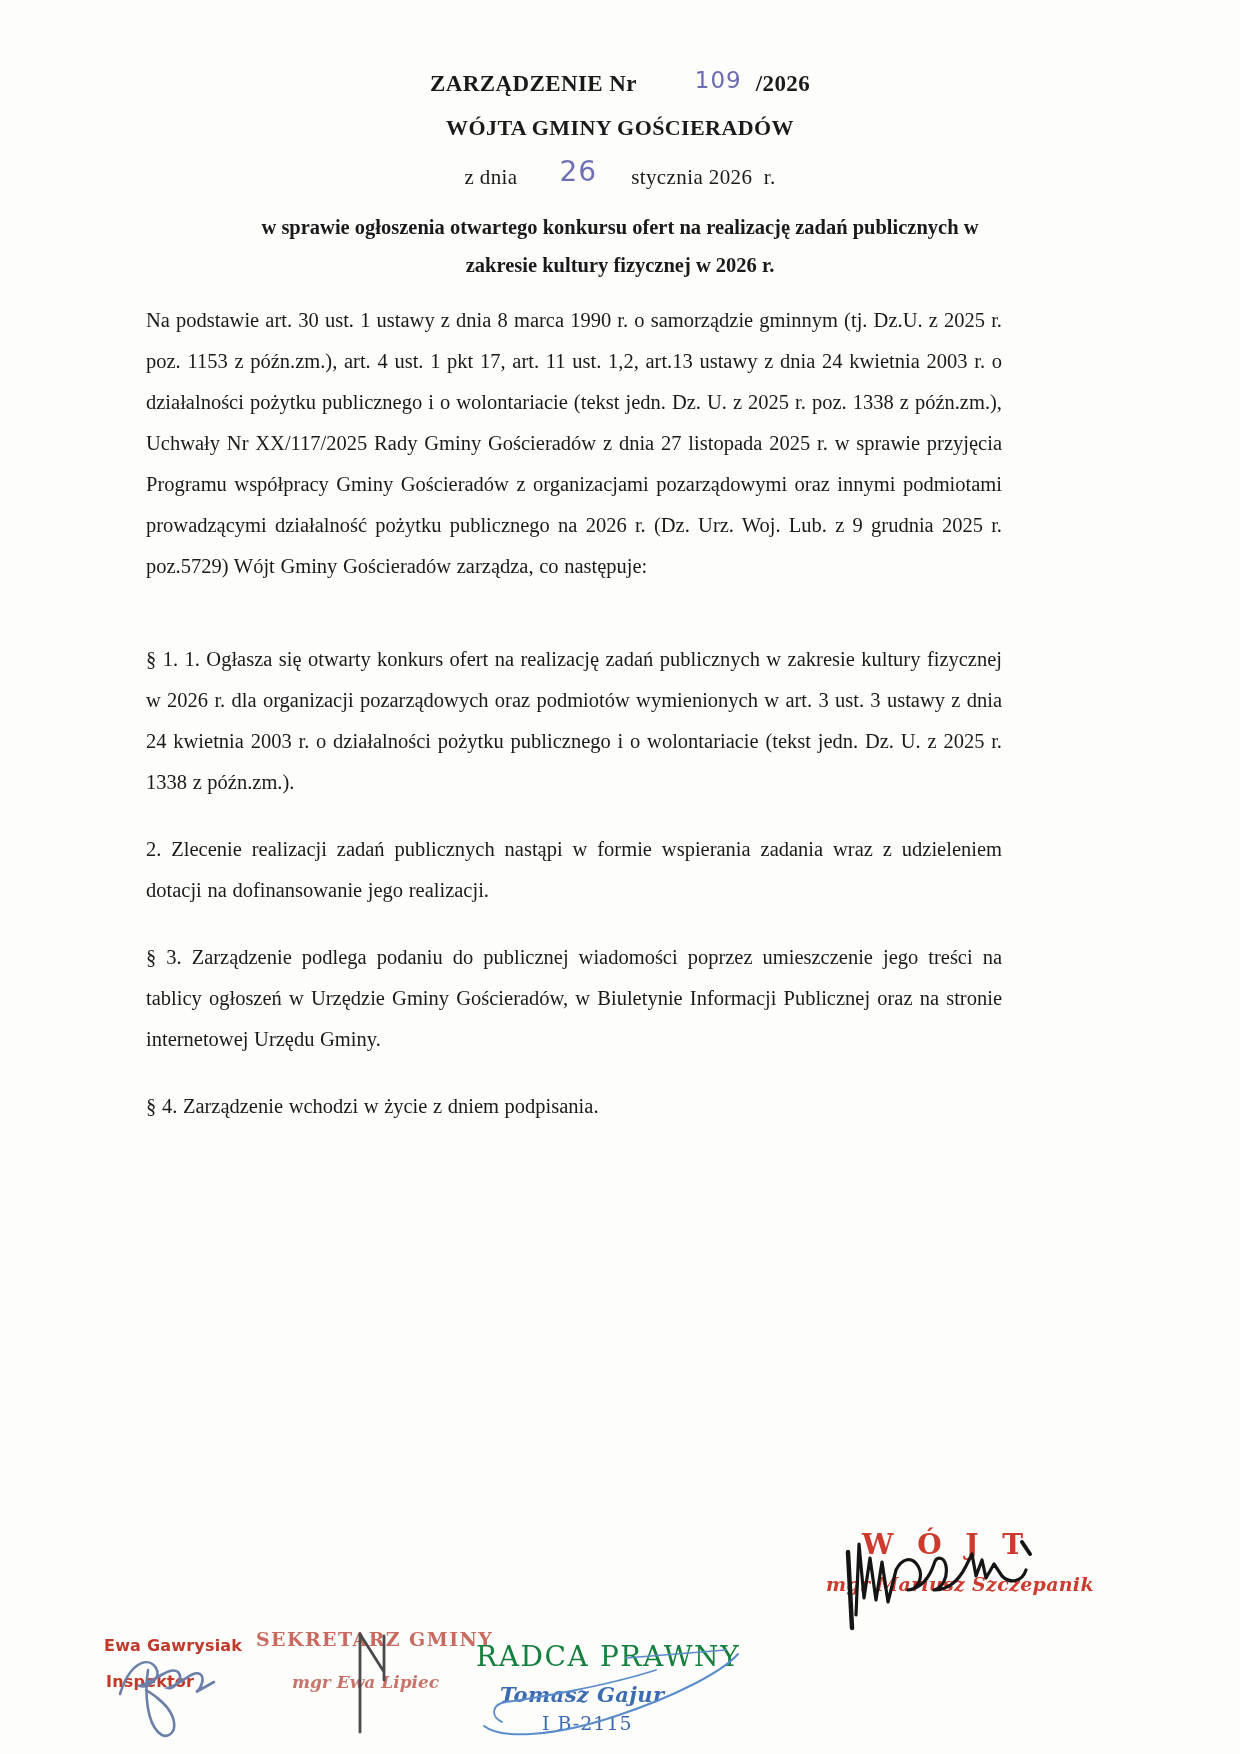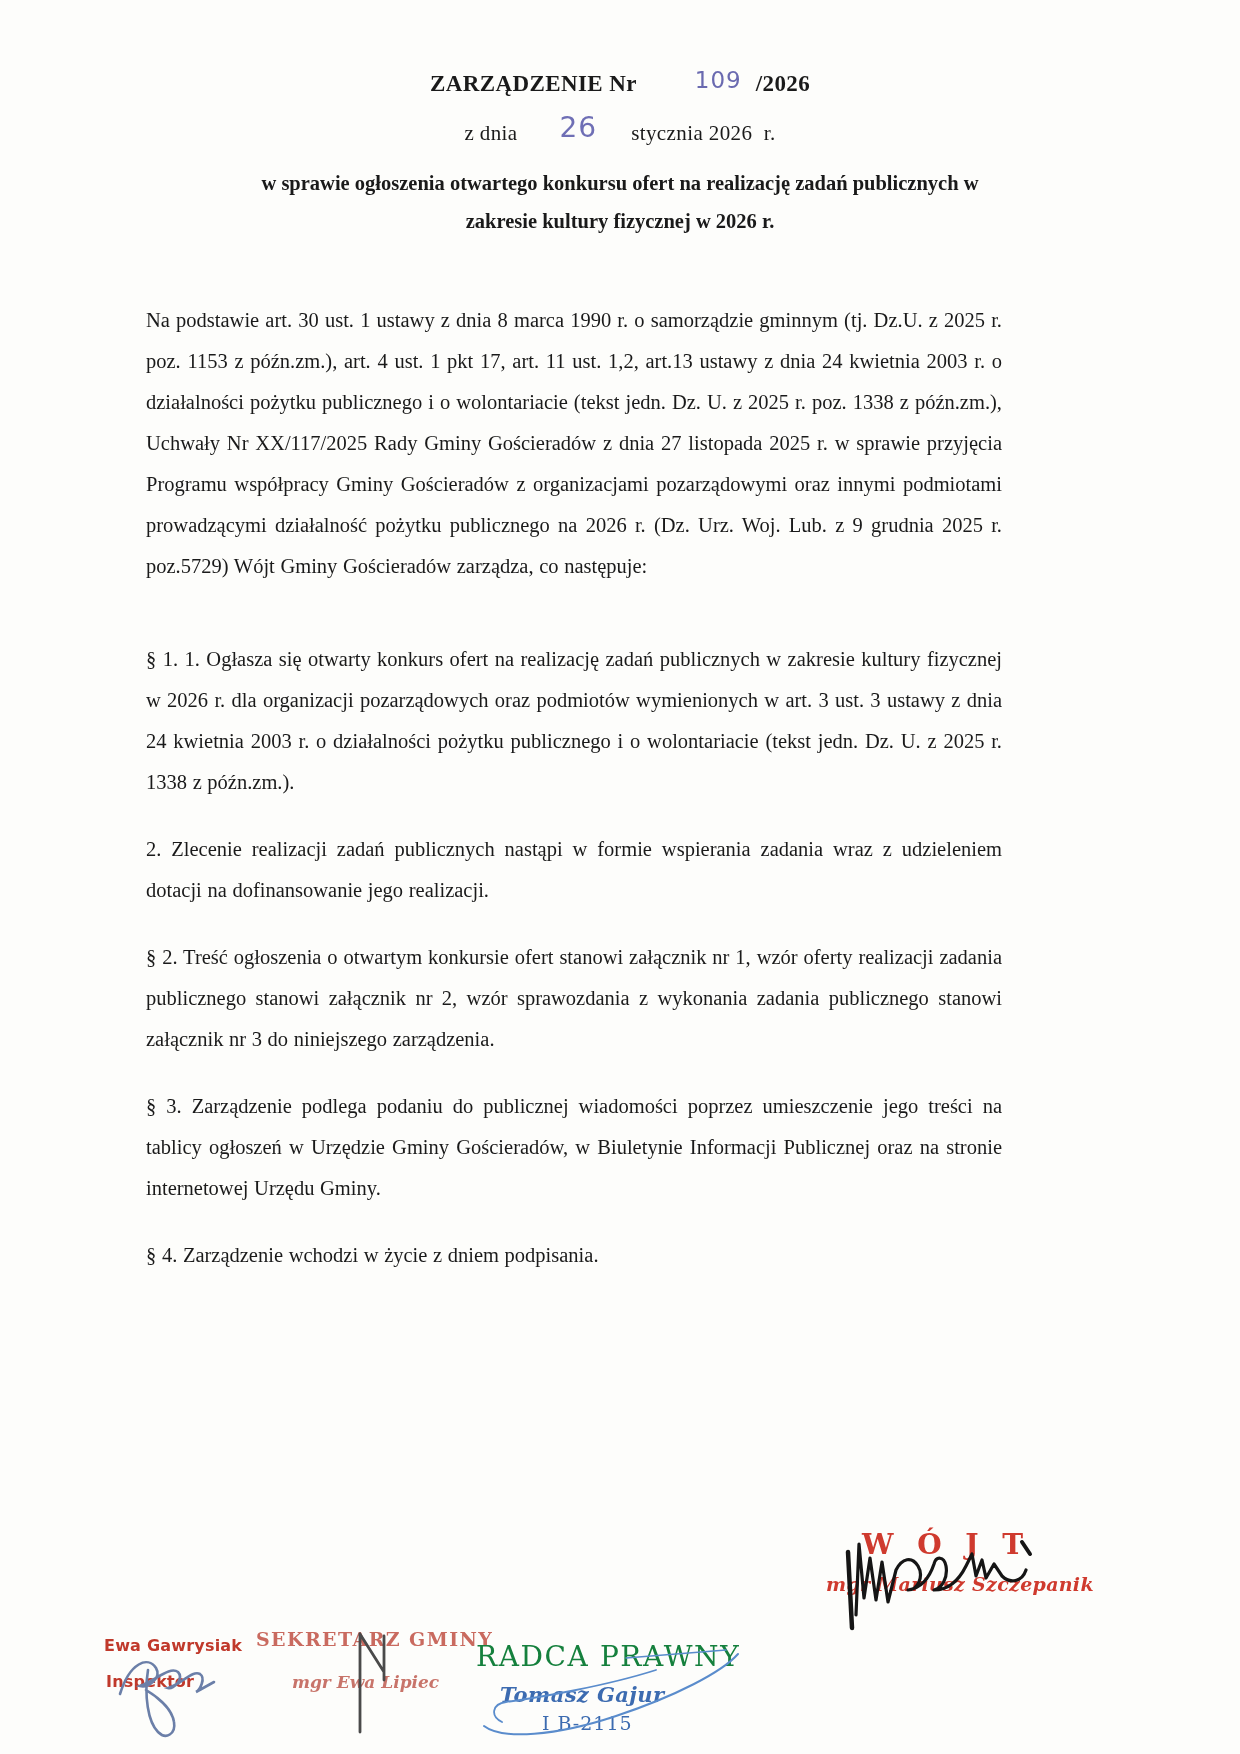--- a/index.html
+++ b/index.html
@@ -185,35 +185,35 @@
 </style>
 </head>
 <body>
 
 <div class="page">
 
   <div class="doc-head">
 
     <div class="title-line"><span>ZARZĄDZENIE Nr</span><span style="display:inline-block;width:58px"></span><span class="hand">109</span><span style="display:inline-block;width:14px"></span><span>/2026</span></div>
 
+    <div class="title-line sub2">WÓJTA GMINY GOŚCIERADÓW</div>
 
     <div class="title-line dnia"><span>z dnia</span><span style="display:inline-block;width:42px"></span><span class="hand">26</span><span style="display:inline-block;width:34px"></span><span>stycznia 2026  r.</span></div>
 
     <div class="subject">
       <div>w sprawie ogłoszenia otwartego konkursu ofert na realizację zadań publicznych w</div>
       <div>zakresie kultury fizycznej w 2026 r.</div>
     </div>
   </div>
 
   <div class="body-area">
     <p class="para">Na podstawie art. 30 ust. 1 ustawy z dnia 8 marca  1990 r. o samorządzie gminnym (tj. Dz.U. z 2025 r. poz. 1153 z późn.zm.), art. 4 ust. 1 pkt 17, art. 11 ust. 1,2, art.13 ustawy z dnia 24 kwietnia 2003 r. o działalności pożytku publicznego i o wolontariacie (tekst jedn. Dz. U. z 2025 r. poz. 1338 z późn.zm.),  Uchwały Nr XX/117/2025 Rady Gminy Gościeradów z dnia 27 listopada 2025 r. w sprawie przyjęcia Programu współpracy Gminy Gościeradów z organizacjami pozarządowymi oraz innymi podmiotami prowadzącymi działalność pożytku publicznego na 2026 r. (Dz. Urz. Woj. Lub. z 9 grudnia 2025 r. poz.5729) Wójt Gminy Gościeradów zarządza, co następuje:</p>
     <div class="gap-lg"></div>
     <p class="para">§ 1. 1. Ogłasza się otwarty konkurs ofert na realizację zadań publicznych w zakresie kultury fizycznej w 2026 r.  dla organizacji pozarządowych oraz podmiotów wymienionych w art. 3 ust. 3 ustawy z dnia 24 kwietnia 2003 r. o działalności pożytku publicznego i o wolontariacie (tekst jedn. Dz. U. z 2025 r. 1338 z późn.zm.).</p>
     <p class="para">2. Zlecenie realizacji zadań publicznych nastąpi w formie wspierania zadania wraz z udzieleniem dotacji na dofinansowanie jego realizacji.</p>
-    <p class="para">§ 2. Treść ogłoszenia o otwartym konkursie ofert stanowi załącznik nr 1, wzór oferty realizacji zadania publicznego stanowi załącznik nr 2, wzór sprawozdania z wykonania zadania publicznego stanowi załącznik nr 3 do niniejszego zarządzenia.</p>
     <p class="para">§ 3. Zarządzenie podlega podaniu do publicznej wiadomości poprzez umieszczenie jego treści na tablicy ogłoszeń w Urzędzie Gminy Gościeradów, w Biuletynie Informacji Publicznej oraz na stronie internetowej Urzędu Gminy.</p>
     <p class="para">§ 4. Zarządzenie wchodzi w życie z dniem podpisania.</p>
   </div>
 
   <div class="stamp wojt-stamp">
     <div class="wojt-word">W Ó J T</div>
     <div class="wojt-name">mgr Mariusz Szczepanik</div>
     <svg class="ink-scribble" width="300" height="130" viewBox="0 0 300 130">
       <path d="M30 95 L33 24 L38 78 L44 38 L50 80 L56 42 L62 82 L70 50
                C76 38 86 36 92 46 C98 56 92 70 82 70 C96 68 104 56 108 44

